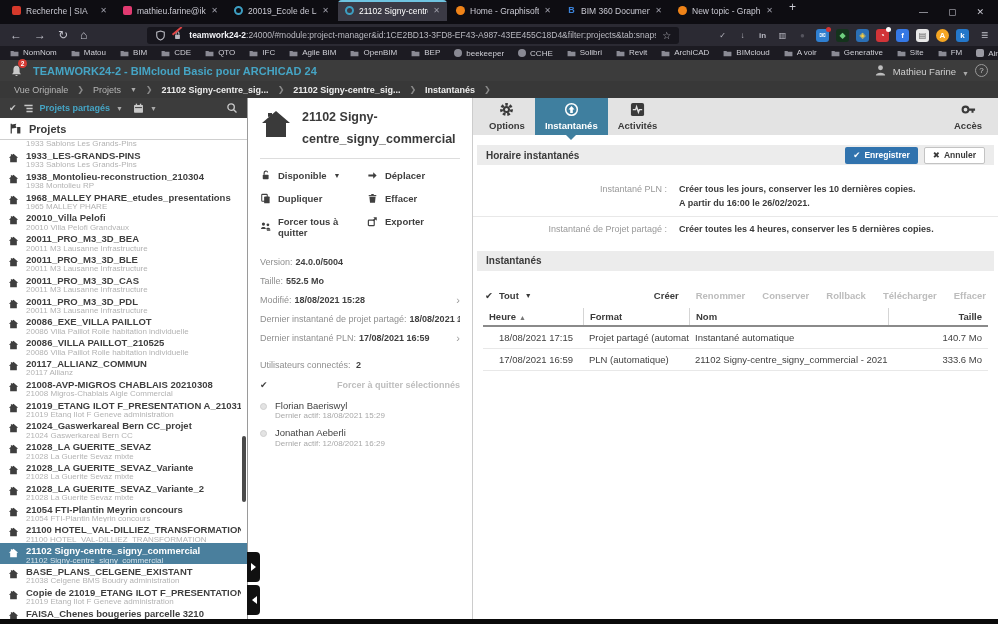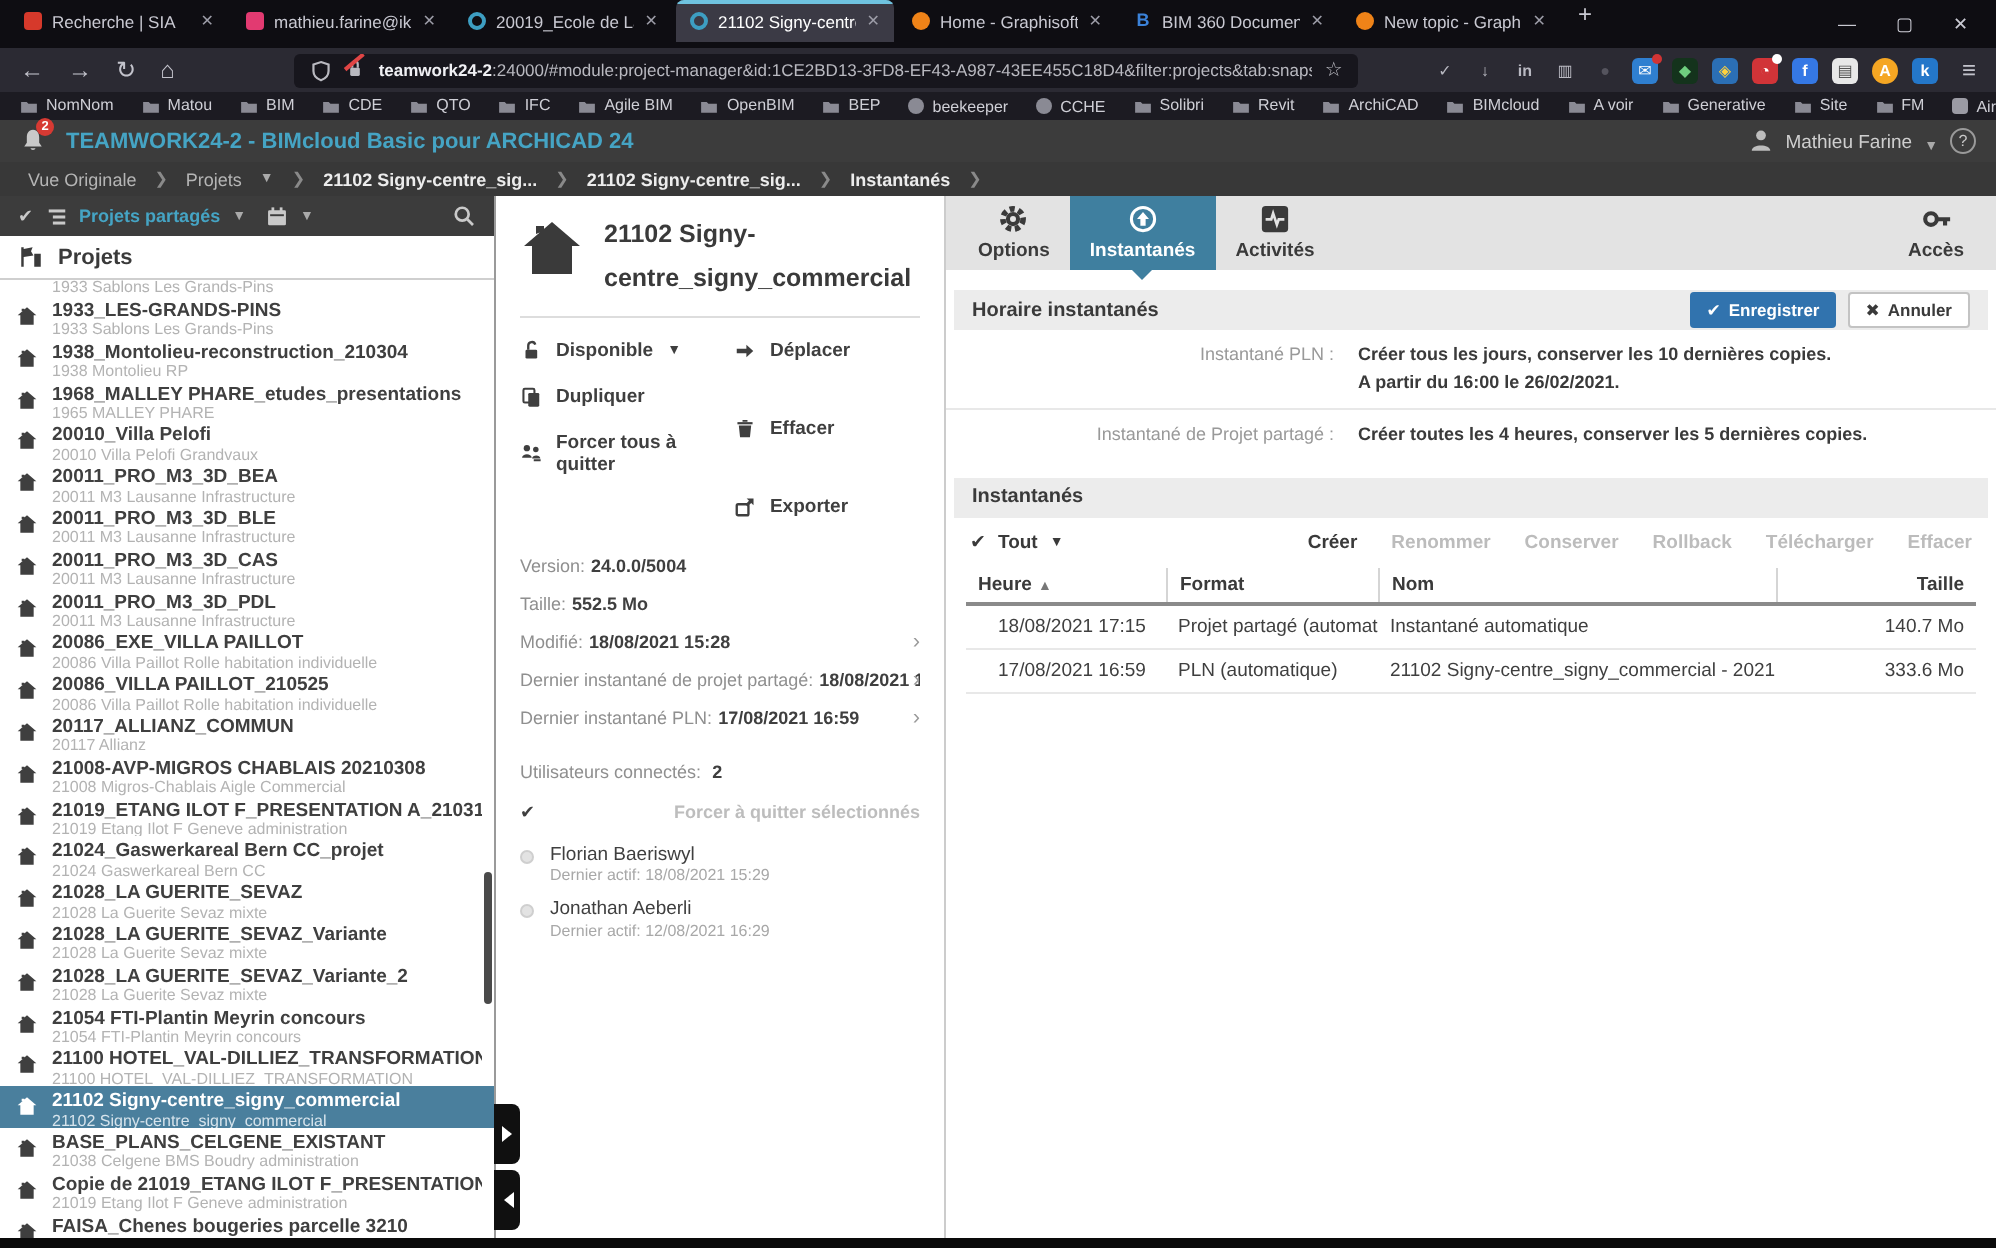--- a/index.html
+++ b/index.html
@@ -111,21 +111,21 @@
 
   
   .rpanel{flex:1;background:#fff;display:flex;flex-direction:column;overflow:hidden}
   .rtabs{height:37px;background:#e3e3e3;display:flex;align-items:stretch;padding:0 6px;flex:none}
   .rtab{display:flex;flex-direction:column;align-items:center;justify-content:center;gap:3px;padding:0 10px;font-size:9.5px;font-weight:bold;color:#3a3a3a;position:relative;cursor:default}
   .rtab svg{color:#3a3a3a}
   .rtab.active{background:var(--active-tab);color:#fff}
   .rtab.active svg{color:#fff}
   .rtab.active::after{content:"";position:absolute;bottom:-5px;left:50%;margin-left:-5px;border:5px solid transparent;border-top:5px solid var(--active-tab);border-bottom:none}
   .rtab.right{margin-left:auto}
-  .sectionbar{height:20px;background:#ececec;display:flex;align-items:center;padding:0 9px;font-size:10px;font-weight:bold;color:#3a3a3a;margin:10px 4px 0;flex:none}
+  .sectionbar{height:20px;background:#ececec;display:flex;align-items:center;padding:0 9px;font-size:10px;font-weight:bold;color:#3a3a3a;margin:10px 4px 12px;flex:none}
   .sectionbar.s2{margin-top:8px}
   .btns{margin-left:auto;display:flex;gap:6px}
   .btn{font-size:8.5px;font-weight:bold;padding:2.5px 8px;border-radius:2px;display:flex;gap:4px;align-items:center;cursor:default}
   .btn-save{background:var(--save);color:#fff}
   .btn-cancel{background:#fff;border:1px solid #c3c3c3;color:#3a3a3a}
   .schedrow{display:flex;padding:6px 10px;align-items:flex-start}
   .schedrow+.schedrow{border-top:1px solid #e8e8e8}
   .schedlabel{width:196px;text-align:right;color:#999;font-size:9px;flex:none;padding-right:12px;line-height:1.5}
   .schedval{font-size:9px;font-weight:bold;color:#3a3a3a;line-height:1.5}
   .snaptoolbar{display:flex;align-items:center;padding:7px 12px 5px;font-size:9.5px;font-weight:bold;color:#3a3a3a;flex:none}
@@ -674,21 +674,21 @@
             </svg>
             <span>Dupliquer</span>
           </div>
           <div class="act">
             <svg class="ic" width="11" height="11" viewBox="0 0 16 16" style="color:currentColor">
               <use href="#i-usersq"></use>
             </svg>
             <span>Forcer tous à quitter</span>
           </div>
         </div>
-      <div id="actcol2" style="display:flex;flex-direction:column;gap:28px">
+      <div id="actcol2" style="display:flex;flex-direction:column;gap:12px">
           <div class="act">
             <svg class="ic" width="11" height="11" viewBox="0 0 16 16" style="color:currentColor">
               <use href="#i-move"></use>
             </svg>
             <span>Déplacer</span>
           </div>
           <div class="act">
             <svg class="ic" width="11" height="11" viewBox="0 0 16 16" style="color:currentColor">
               <use href="#i-trash"></use>
             </svg>

